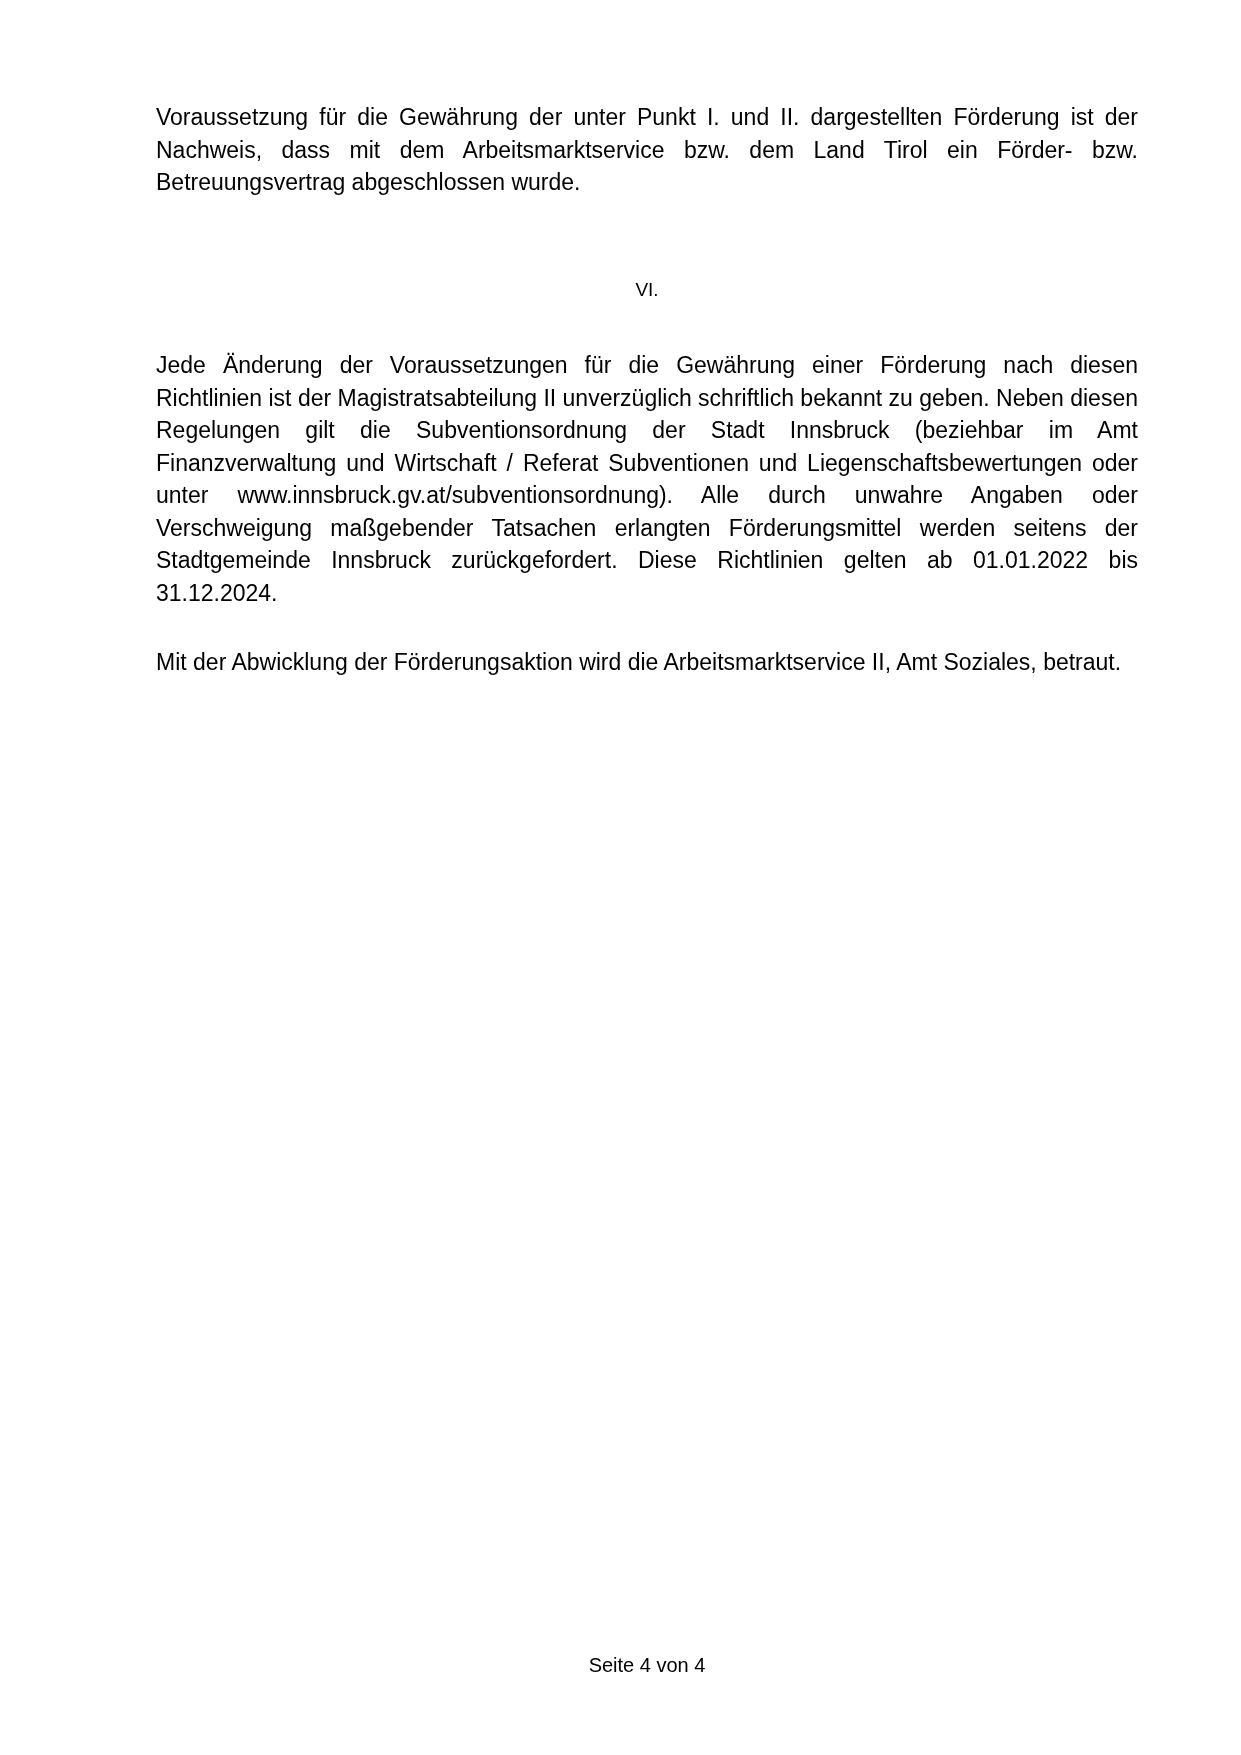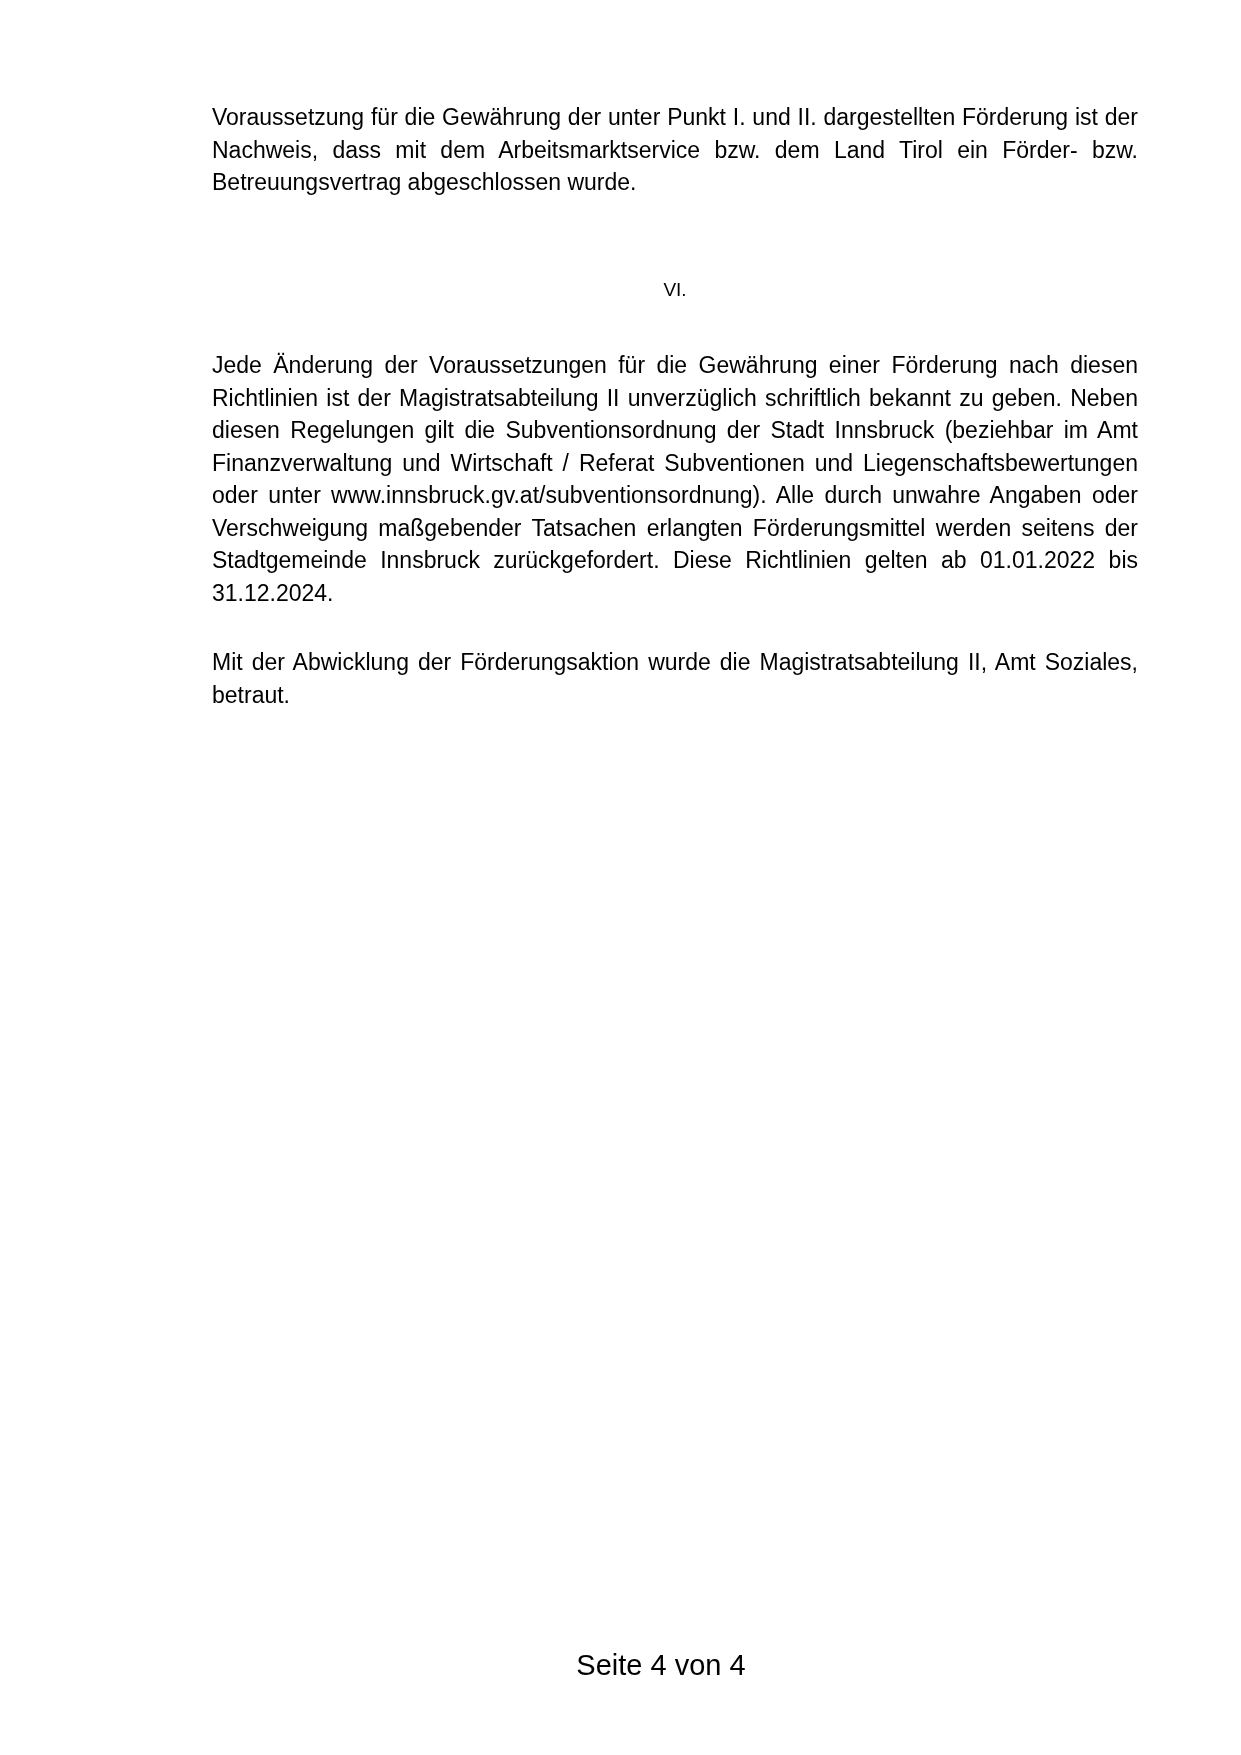--- a/index.html
+++ b/index.html
@@ -1,15 +1,15 @@
 <!DOCTYPE html>
 <html><head>
 <meta charset="utf-8">
 <style>
-  * { box-sizing: border-box; padding-left: 28px; }
+  * { box-sizing: border-box; }
   html, body {
     margin: 0;
     padding: 0;
     background: #ffffff;
   }
   .page {
     position: relative;
     width: 1241px;
     height: 1755px;
     background: #ffffff;
@@ -39,34 +39,34 @@
     text-align: center;
     color: #000000;
   }
   .par-2 { margin-top: 43px; }
   .par-3 { margin-top: 37px; }
   .page-footer {
     position: absolute;
     left: 156px;
     top: 1649px;
     width: 982px;
-    font-size: 29px;
+    font-size: 20px;
     line-height: 32.5px;
     text-align: center;
     color: #000000;
   }
 </style>
 </head>
 <body>
 
 <div class="page">
   <div class="content">
     <p class="body-par par-1">Voraussetzung für die Gewährung der unter Punkt I. und II. dargestellten Förderung ist der Nachweis, dass mit dem Arbeitsmarktservice bzw. dem Land Tirol ein Förder- bzw. Betreuungsvertrag abgeschlossen wurde.</p>
 
     <p class="section-heading">VI.</p>
 
     <p class="body-par par-2">Jede Änderung der Voraussetzungen für die Gewährung einer Förderung nach diesen Richtlinien ist der Magistratsabteilung II unverzüglich schriftlich bekannt zu geben. Neben diesen Regelungen gilt die Subventionsordnung der Stadt Innsbruck (beziehbar im Amt Finanzverwaltung und Wirtschaft / Referat Subventionen und Liegenschaftsbewertungen oder unter www.innsbruck.gv.at/subventionsordnung). Alle durch unwahre Angaben oder Verschweigung maßgebender Tatsachen erlangten Förderungsmittel werden seitens der Stadtgemeinde Innsbruck zurückgefordert. Diese Richtlinien gelten ab 01.01.2022 bis 31.12.2024.</p>
 
-    <p class="body-par par-3">Mit der Abwicklung der Förderungsaktion wurde die Magistratsabteilung II, Amt Soziales, betraut.</p>
+    <p class="body-par par-3">Mit der Abwicklung der Förderungsaktion wird die Arbeitsmarktservice II, Amt Soziales, betraut.</p>
   </div>
 
   <div class="page-footer">Seite 4 von 4</div>
 </div>
 
 </body></html>

